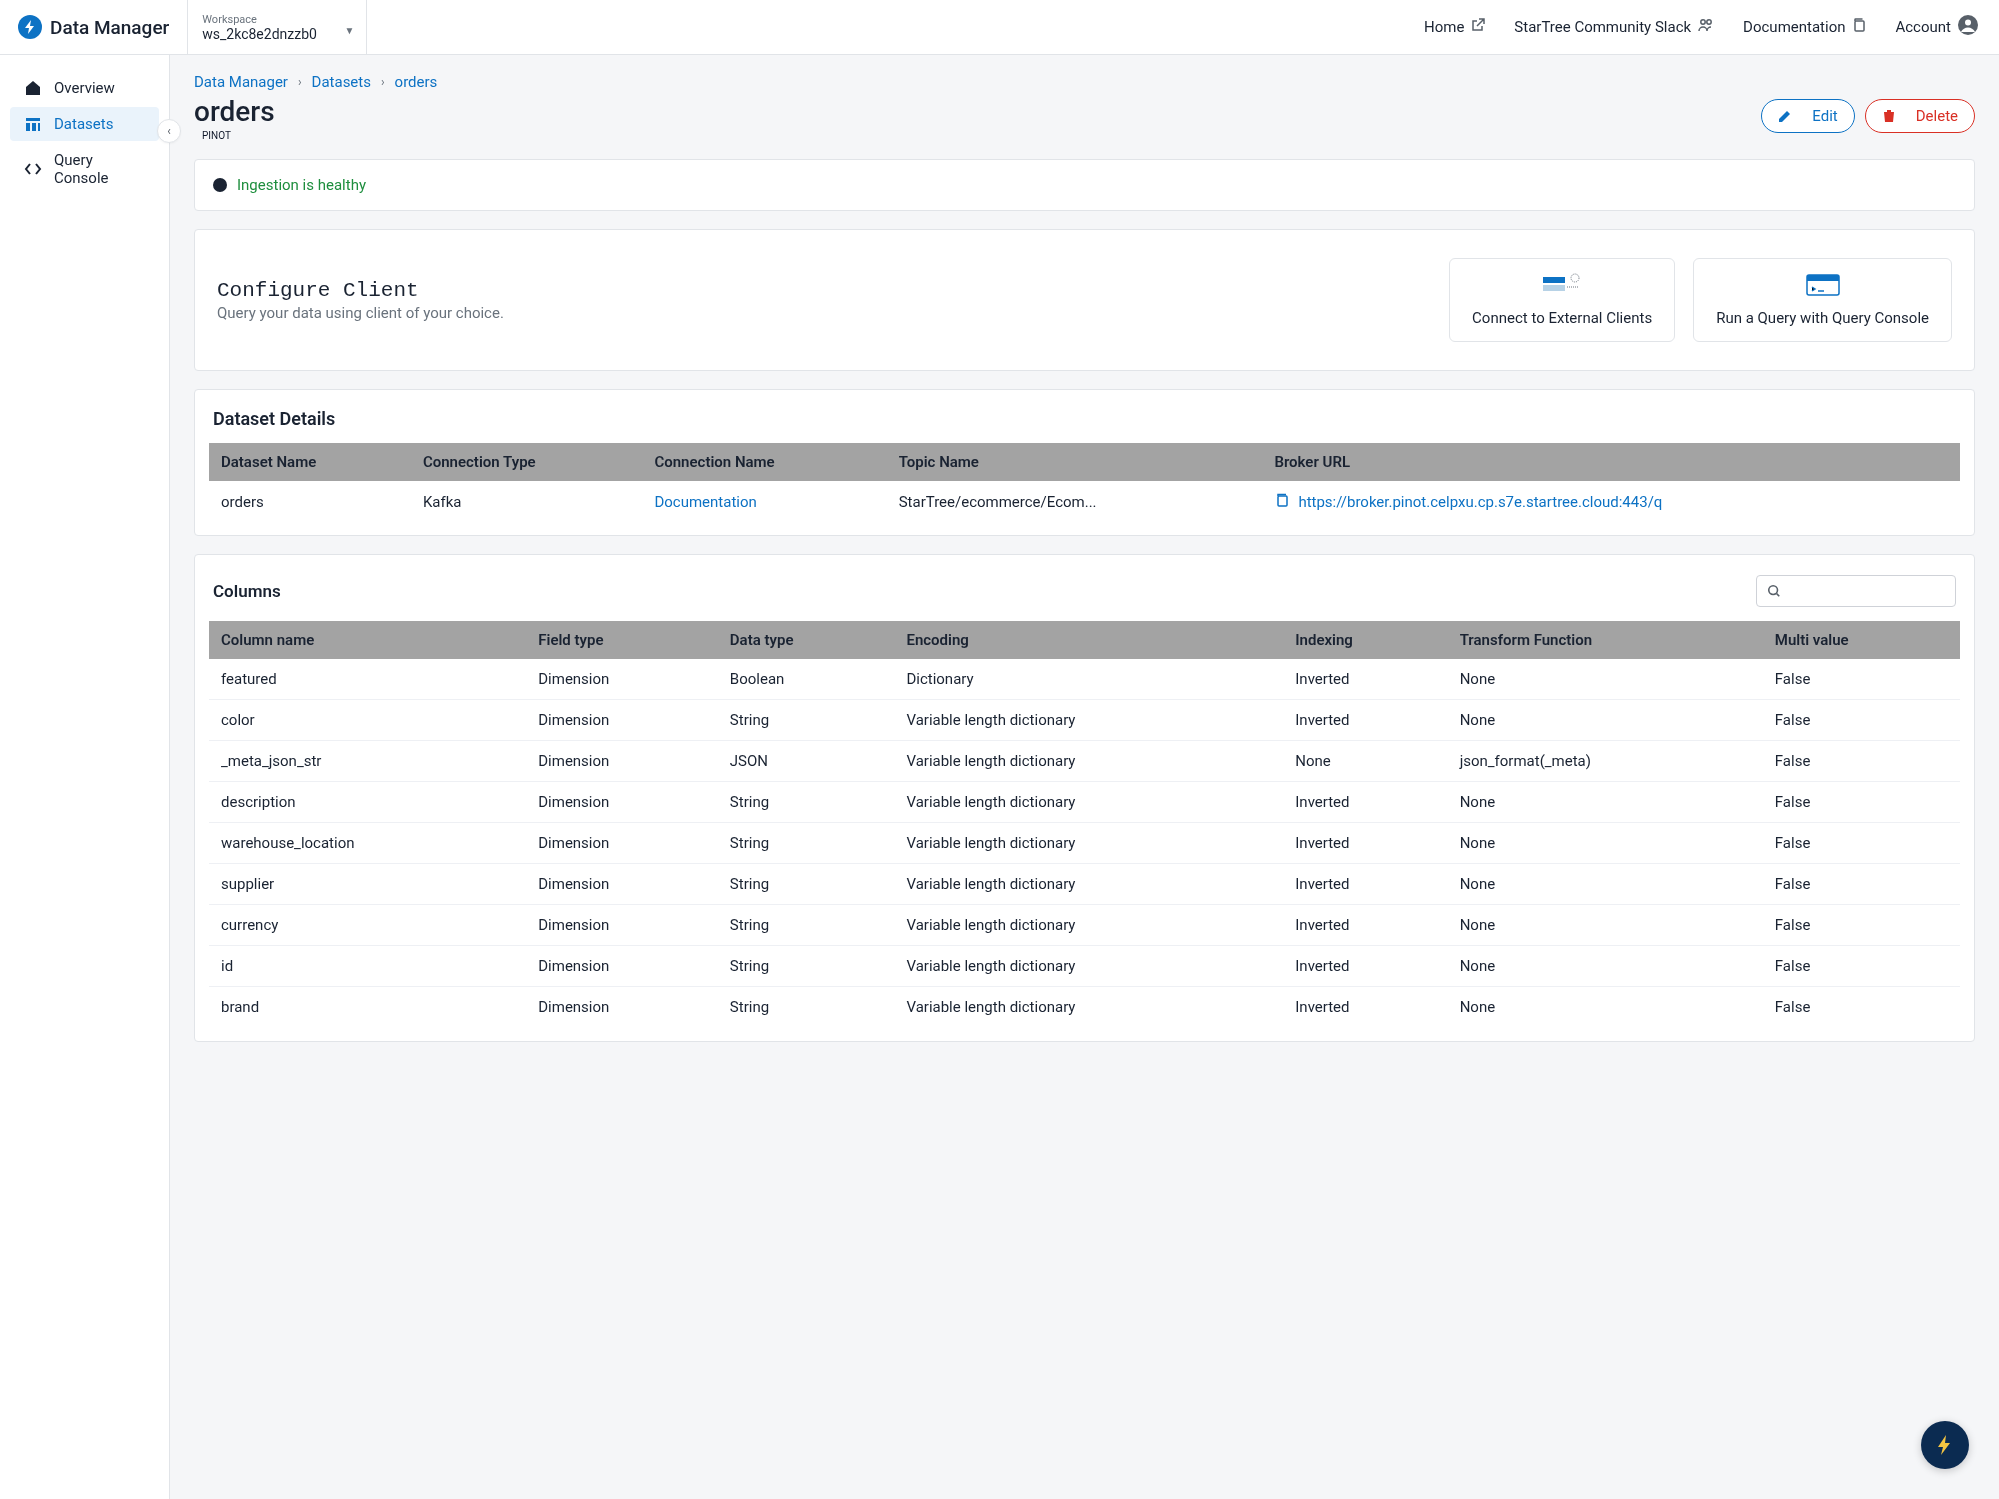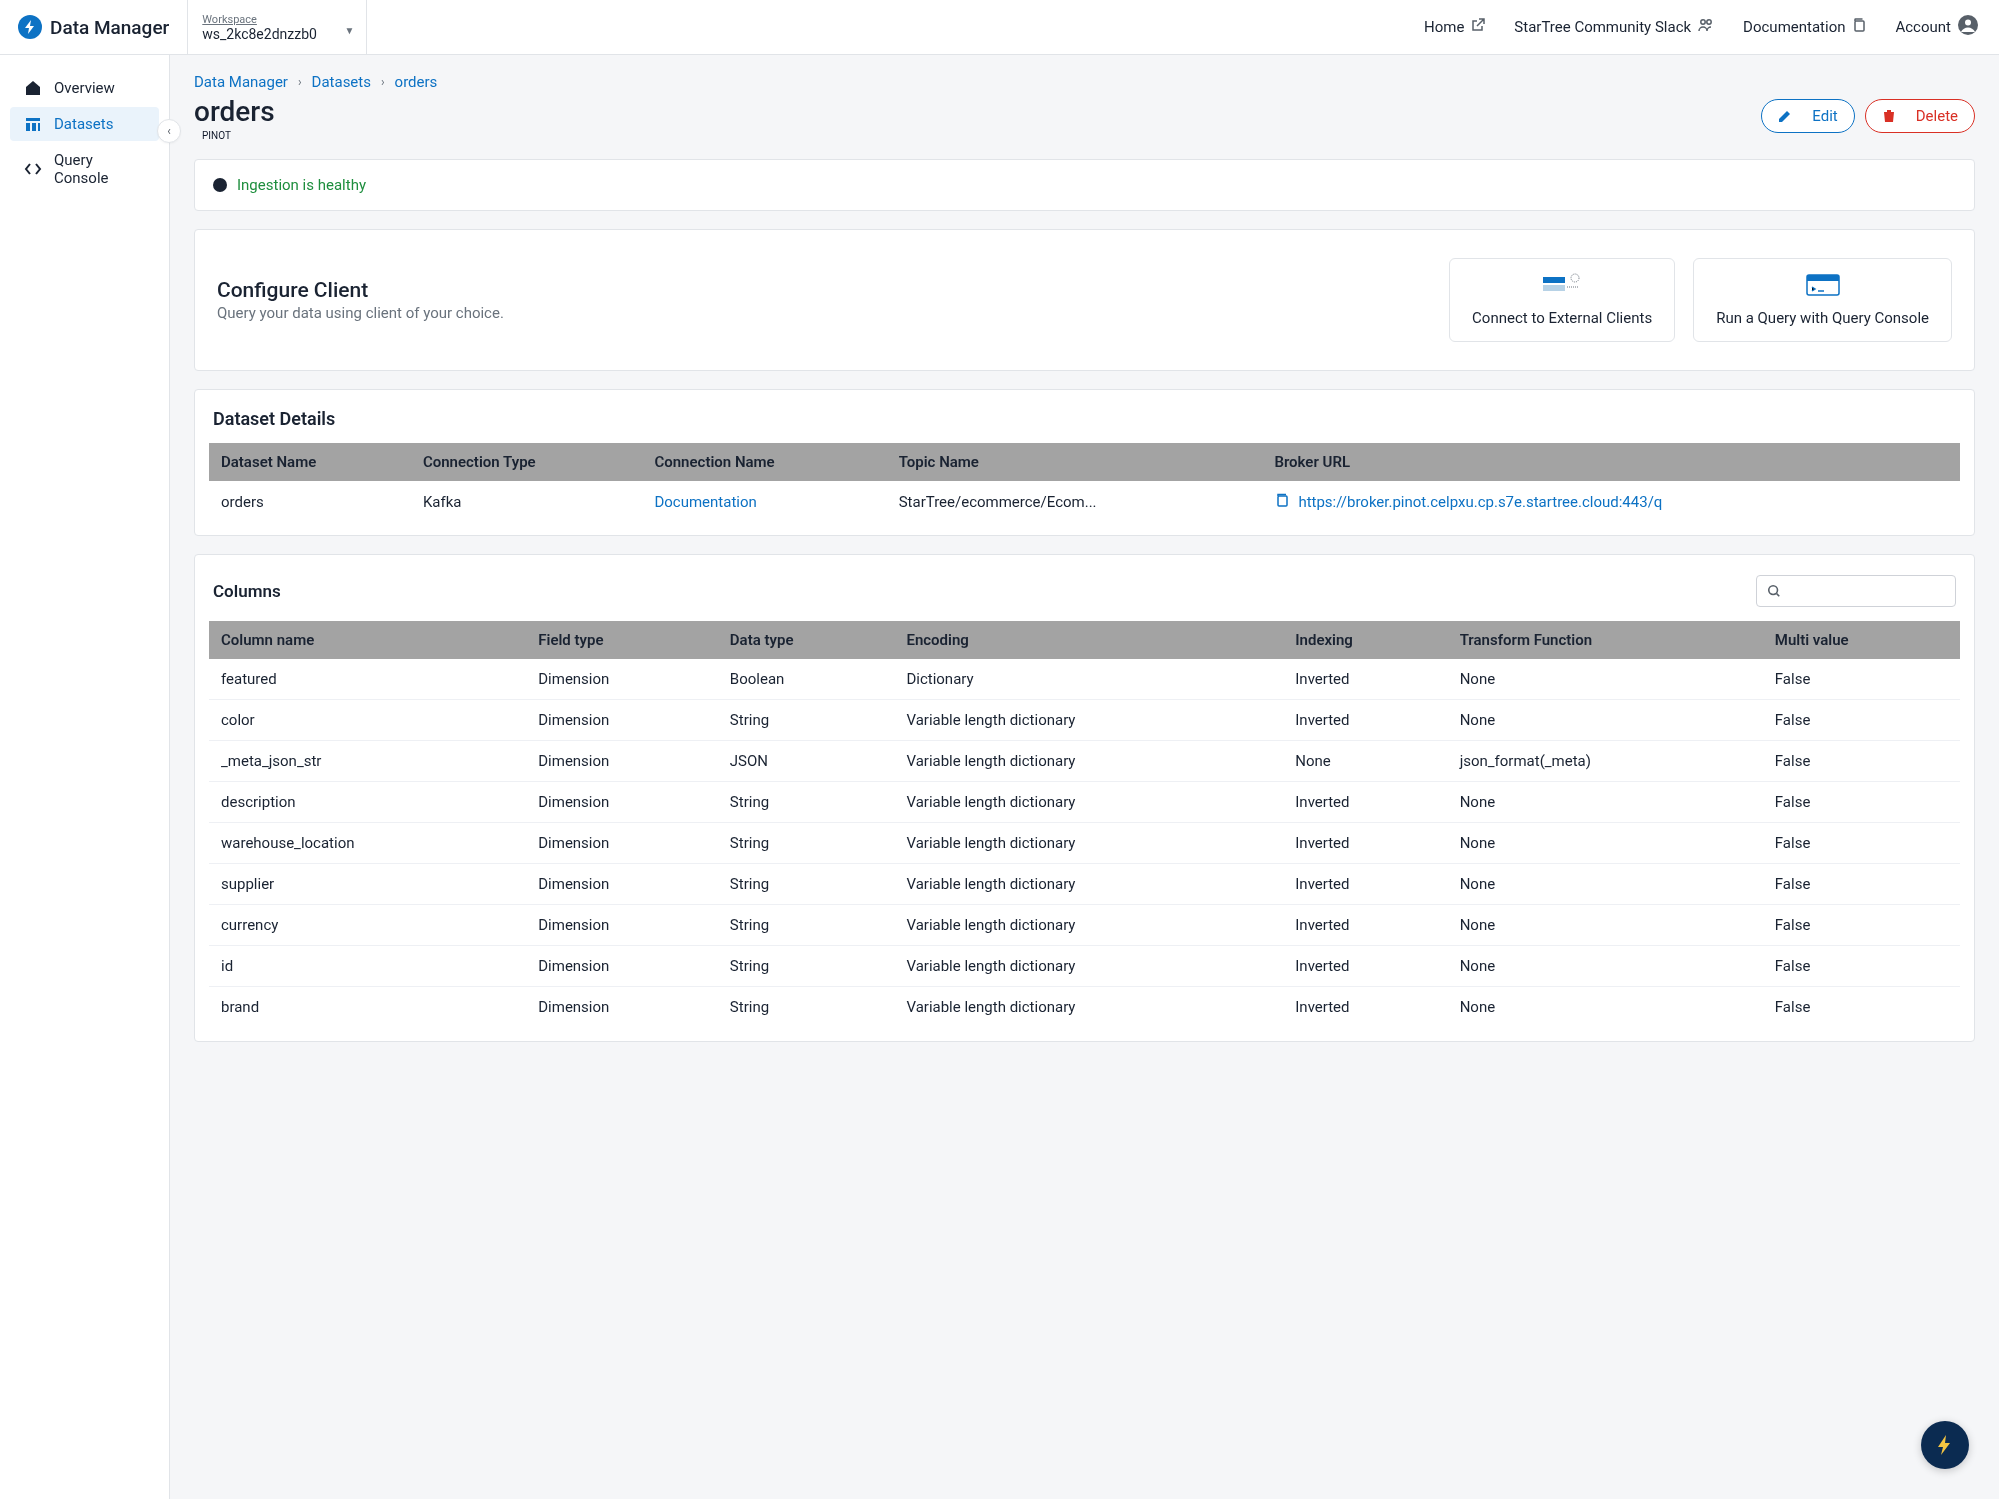--- a/index.html
+++ b/index.html
@@ -3,21 +3,21 @@
   <meta charset="utf-8">
   <style>
     * { box-sizing: border-box; margin: 0; padding: 0; }
     body { font-family: -apple-system, BlinkMacSystemFont, 'Segoe UI', Roboto, sans-serif; background: #f5f6f8; color: #1a2332; font-size: 14px; }
     
     .topbar { display: flex; align-items: center; background: #fff; border-bottom: 1px solid #e1e4e8; height: 55px; }
     .brand { display: flex; align-items: center; padding: 0 18px; gap: 8px; height: 100%; }
     .brand-icon { width: 24px; height: 24px; border-radius: 50%; background: #0d72c4; display:flex; align-items:center; justify-content:center; }
     .brand-text { font-size: 19px; font-weight: 500; color: #1a2332; }
     .workspace { border-left: 1px solid #e1e4e8; border-right: 1px solid #e1e4e8; padding: 6px 20px 6px 14px; height: 100%; display:flex; flex-direction: column; justify-content:center; min-width: 180px; position:relative; }
-    .workspace-label { font-size: 11px; color: #6a737d; text-decoration: underline; }
+    .workspace-label { font-size: 11px; color: #6a737d; }
     .workspace-value { font-size: 14px; color: #1a2332; }
     .workspace-caret { position:absolute; right:12px; top:50%; transform: translateY(-20%); font-size:10px; color:#6a737d; }
     .topnav { margin-left:auto; display:flex; align-items:center; gap: 28px; padding: 0 20px; }
     .topnav-item { display:flex; align-items:center; gap:6px; font-size: 15px; color:#1a2332; cursor:pointer; }
     .topnav-icon { color:#586069; }
     
     .layout { display:flex; height: calc(100vh - 55px); }
     .sidebar { width: 170px; background:#fff; border-right:1px solid #e1e4e8; padding-top: 14px; position: relative; }
     .sidebar-collapse { position:absolute; right:-12px; top:64px; width:24px; height:24px; border-radius:50%; border:1px solid #e1e4e8; background:#fff; display:flex; align-items:center; justify-content:center; font-size:12px; color:#586069; cursor:pointer; box-shadow: 0 1px 2px rgba(0,0,0,0.04);}
     .side-item { display:flex; align-items:center; gap:12px; padding: 8px 14px; margin: 2px 10px; border-radius: 4px; font-size: 15px; color:#1a2332; cursor:pointer; }
@@ -35,21 +35,21 @@
     .btn { display:flex; align-items:center; gap:20px; padding: 7px 16px; border-radius: 18px; font-size:15px; cursor:pointer; background:#fff; }
     .btn-edit { border:1.5px solid #0d72c4; color:#0d72c4; }
     .btn-delete { border:1.5px solid #d93025; color:#d93025; }
     
     .card { background:#fff; border:1px solid #e1e4e8; border-radius:4px; margin-top:18px; }
     .status-card { padding: 16px 18px; display:flex; align-items:center; gap:10px; }
     .status-dot { width:14px; height:14px; border-radius:50%; background:#1a2332; }
     .status-text { color:#1e8e3e; font-size: 15px; }
     
     .config-card { padding: 28px 22px; display:flex; align-items:center; justify-content:space-between;}
-    .config-title { font-size: 21px; font-weight:500; color:#1a2332; }
+    .config-title { font-size: 21px; font-weight:500; color:#1a2332;font-family:Liberation Mono, monospace; }
     .config-sub { font-size: 15px; color:#6a737d; margin-top:2px; }
     .config-actions { display:flex; gap:18px;}
     .config-btn { border:1px solid #e1e4e8; border-radius:6px; padding: 14px 22px; display:flex; flex-direction:column; align-items:center; gap:10px; font-size:15px; cursor:pointer; min-width: 175px;}
     
     .section-title { font-size: 18px; font-weight:600; color:#1a2332; padding: 18px 18px 14px; }
     .details-card { padding-bottom: 12px; }
     
     table { width: calc(100% - 28px); margin: 0 14px; border-collapse:collapse; }
     thead th { background:#a3a3a3; text-align:left; font-weight:600; font-size:15px; padding: 10px 12px; color:#1a2332; }
     tbody td { padding: 11px 12px; font-size: 15px; color:#1a2332; border-bottom:1px solid #eef0f4; }

